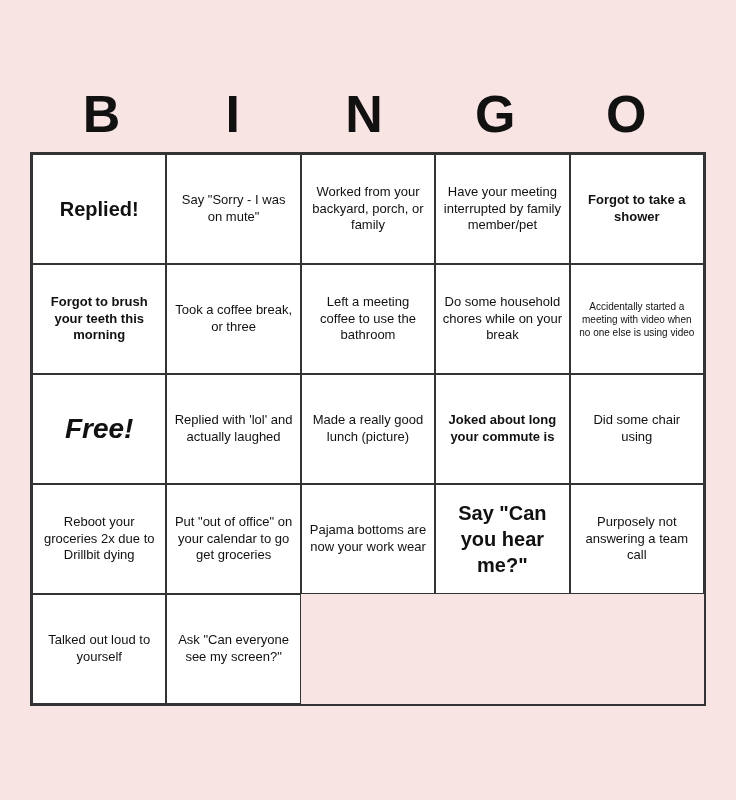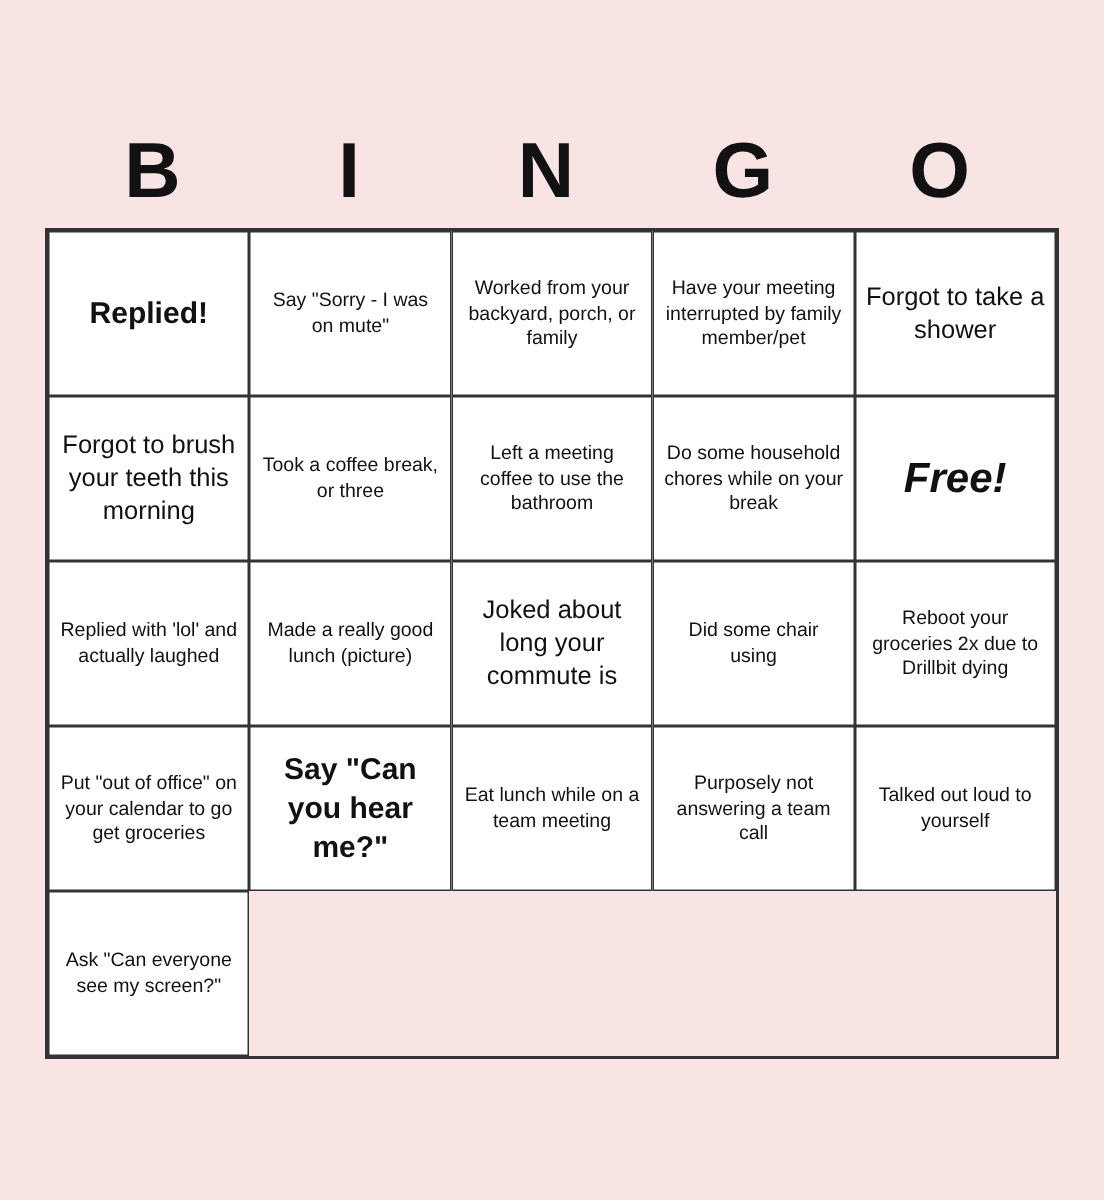--- a/index.html
+++ b/index.html
@@ -62,22 +62,22 @@
       font-size: 13px;
       color: #111;
     }
 
     .bingo-cell.large-text .cell-text {
       font-size: 20px;
       font-weight: bold;
     }
 
     .bingo-cell.medium-text .cell-text {
-      font-size: 17px;
-      font-weight: normal;
+      font-size: 13px;
+      font-weight: bold;
     }
 
     .bingo-cell.free-cell .cell-text {
       font-size: 28px;
       font-weight: bold;
       font-style: italic;
     }
 
     .bingo-cell.small-text .cell-text {
       font-size: 11px;
@@ -116,20 +116,23 @@
         </div>
         <div class="bingo-cell">
           <span class="cell-text">Took a coffee break, or three</span>
         </div>
         <div class="bingo-cell">
           <span class="cell-text">Left a meeting coffee to use the bathroom</span>
         </div>
         <div class="bingo-cell">
           <span class="cell-text">Do some household chores while on your break</span>
         </div>
+        <div class="bingo-cell small-text">
+          <span class="cell-text" style="font-size: 10px;">Accidentally started a meeting with video when no one else is using video</span>
+        </div>
         <div class="bingo-cell free-cell">
           <span class="cell-text">Free!</span>
         </div>
         <div class="bingo-cell">
           <span class="cell-text">Replied with 'lol' and actually laughed</span>
         </div>
         <div class="bingo-cell">
           <span class="cell-text">Made a really good lunch (picture)</span>
         </div>
         <div class="bingo-cell medium-text">
@@ -137,25 +140,25 @@
         </div>
         <div class="bingo-cell">
           <span class="cell-text">Did some chair using</span>
         </div>
         <div class="bingo-cell">
           <span class="cell-text">Reboot your groceries 2x due to Drillbit dying</span>
         </div>
         <div class="bingo-cell">
           <span class="cell-text">Put "out of office" on your calendar to go get groceries</span>
         </div>
+        <div class="bingo-cell">
+          <span class="cell-text">Pajama bottoms are now your work wear</span>
+        </div>
         <div class="bingo-cell large-text">
           <span class="cell-text">Say "Can you hear me?"</span>
-        </div>
-        <div class="bingo-cell">
-          <span class="cell-text">Eat lunch while on a team meeting</span>
         </div>
         <div class="bingo-cell">
           <span class="cell-text">Purposely not answering a team call</span>
         </div>
         <div class="bingo-cell">
           <span class="cell-text">Talked out loud to yourself</span>
         </div>
         <div class="bingo-cell">
           <span class="cell-text">Ask "Can everyone see my screen?"</span>
         </div>

